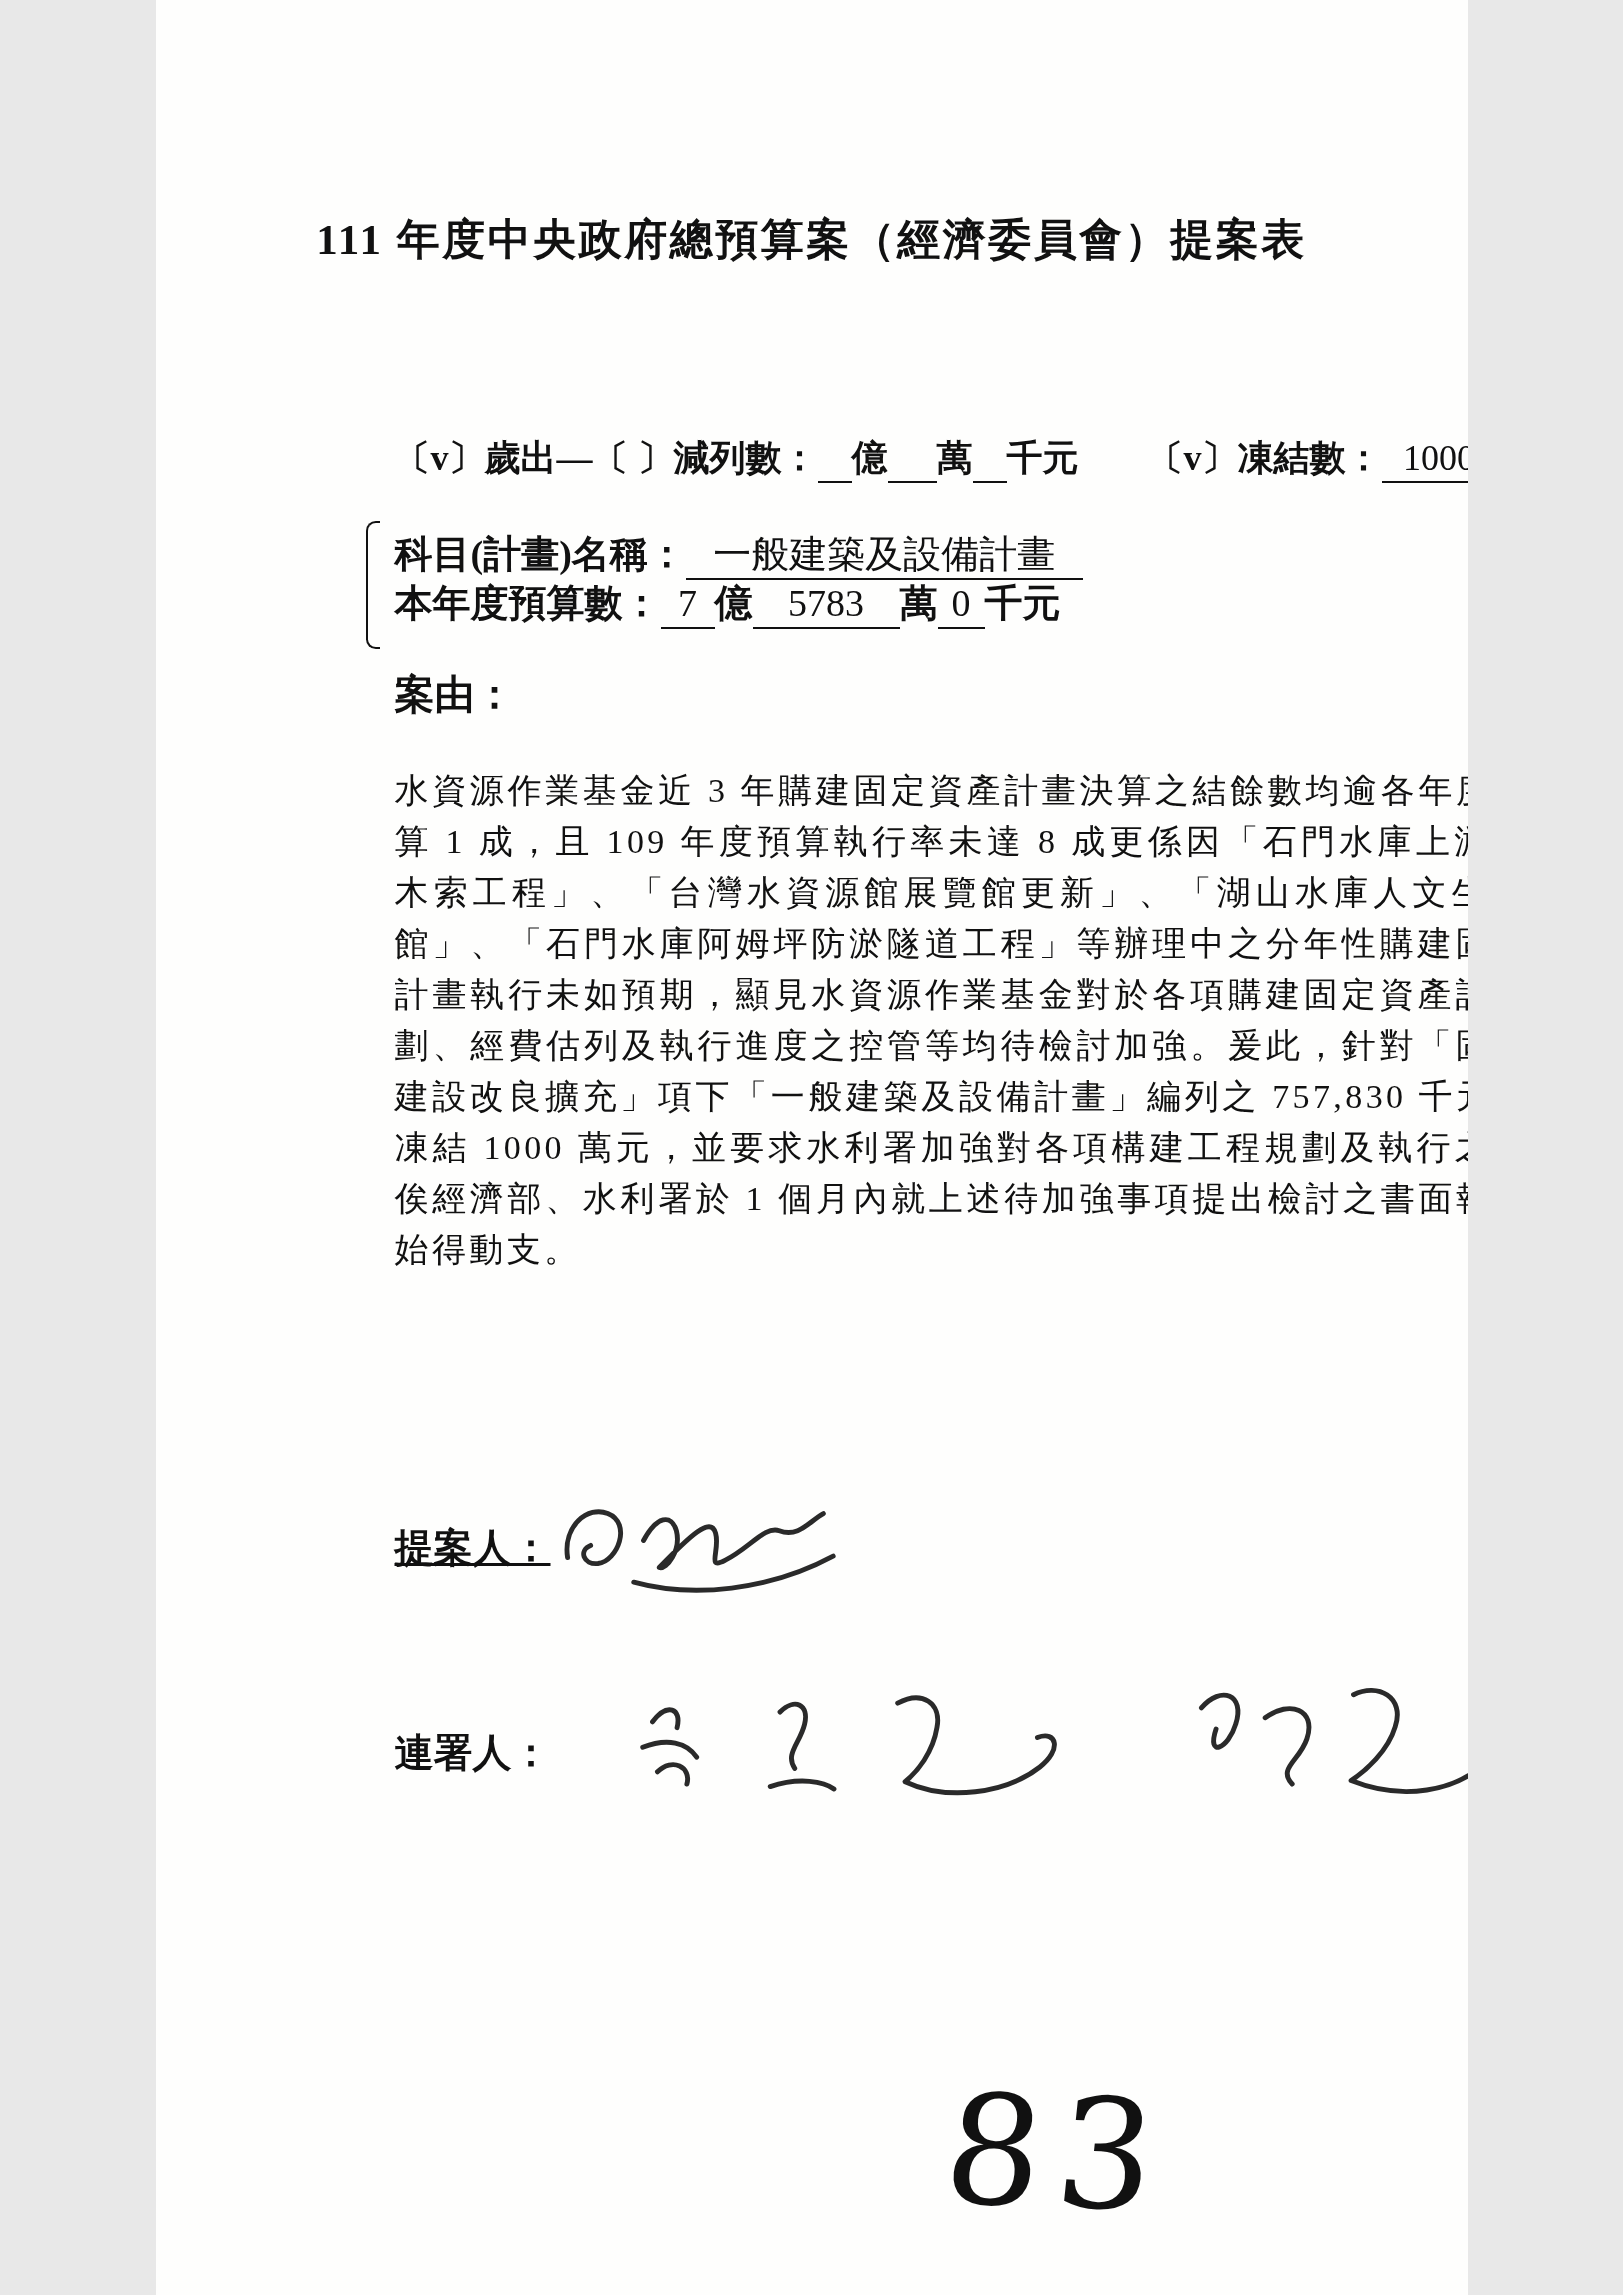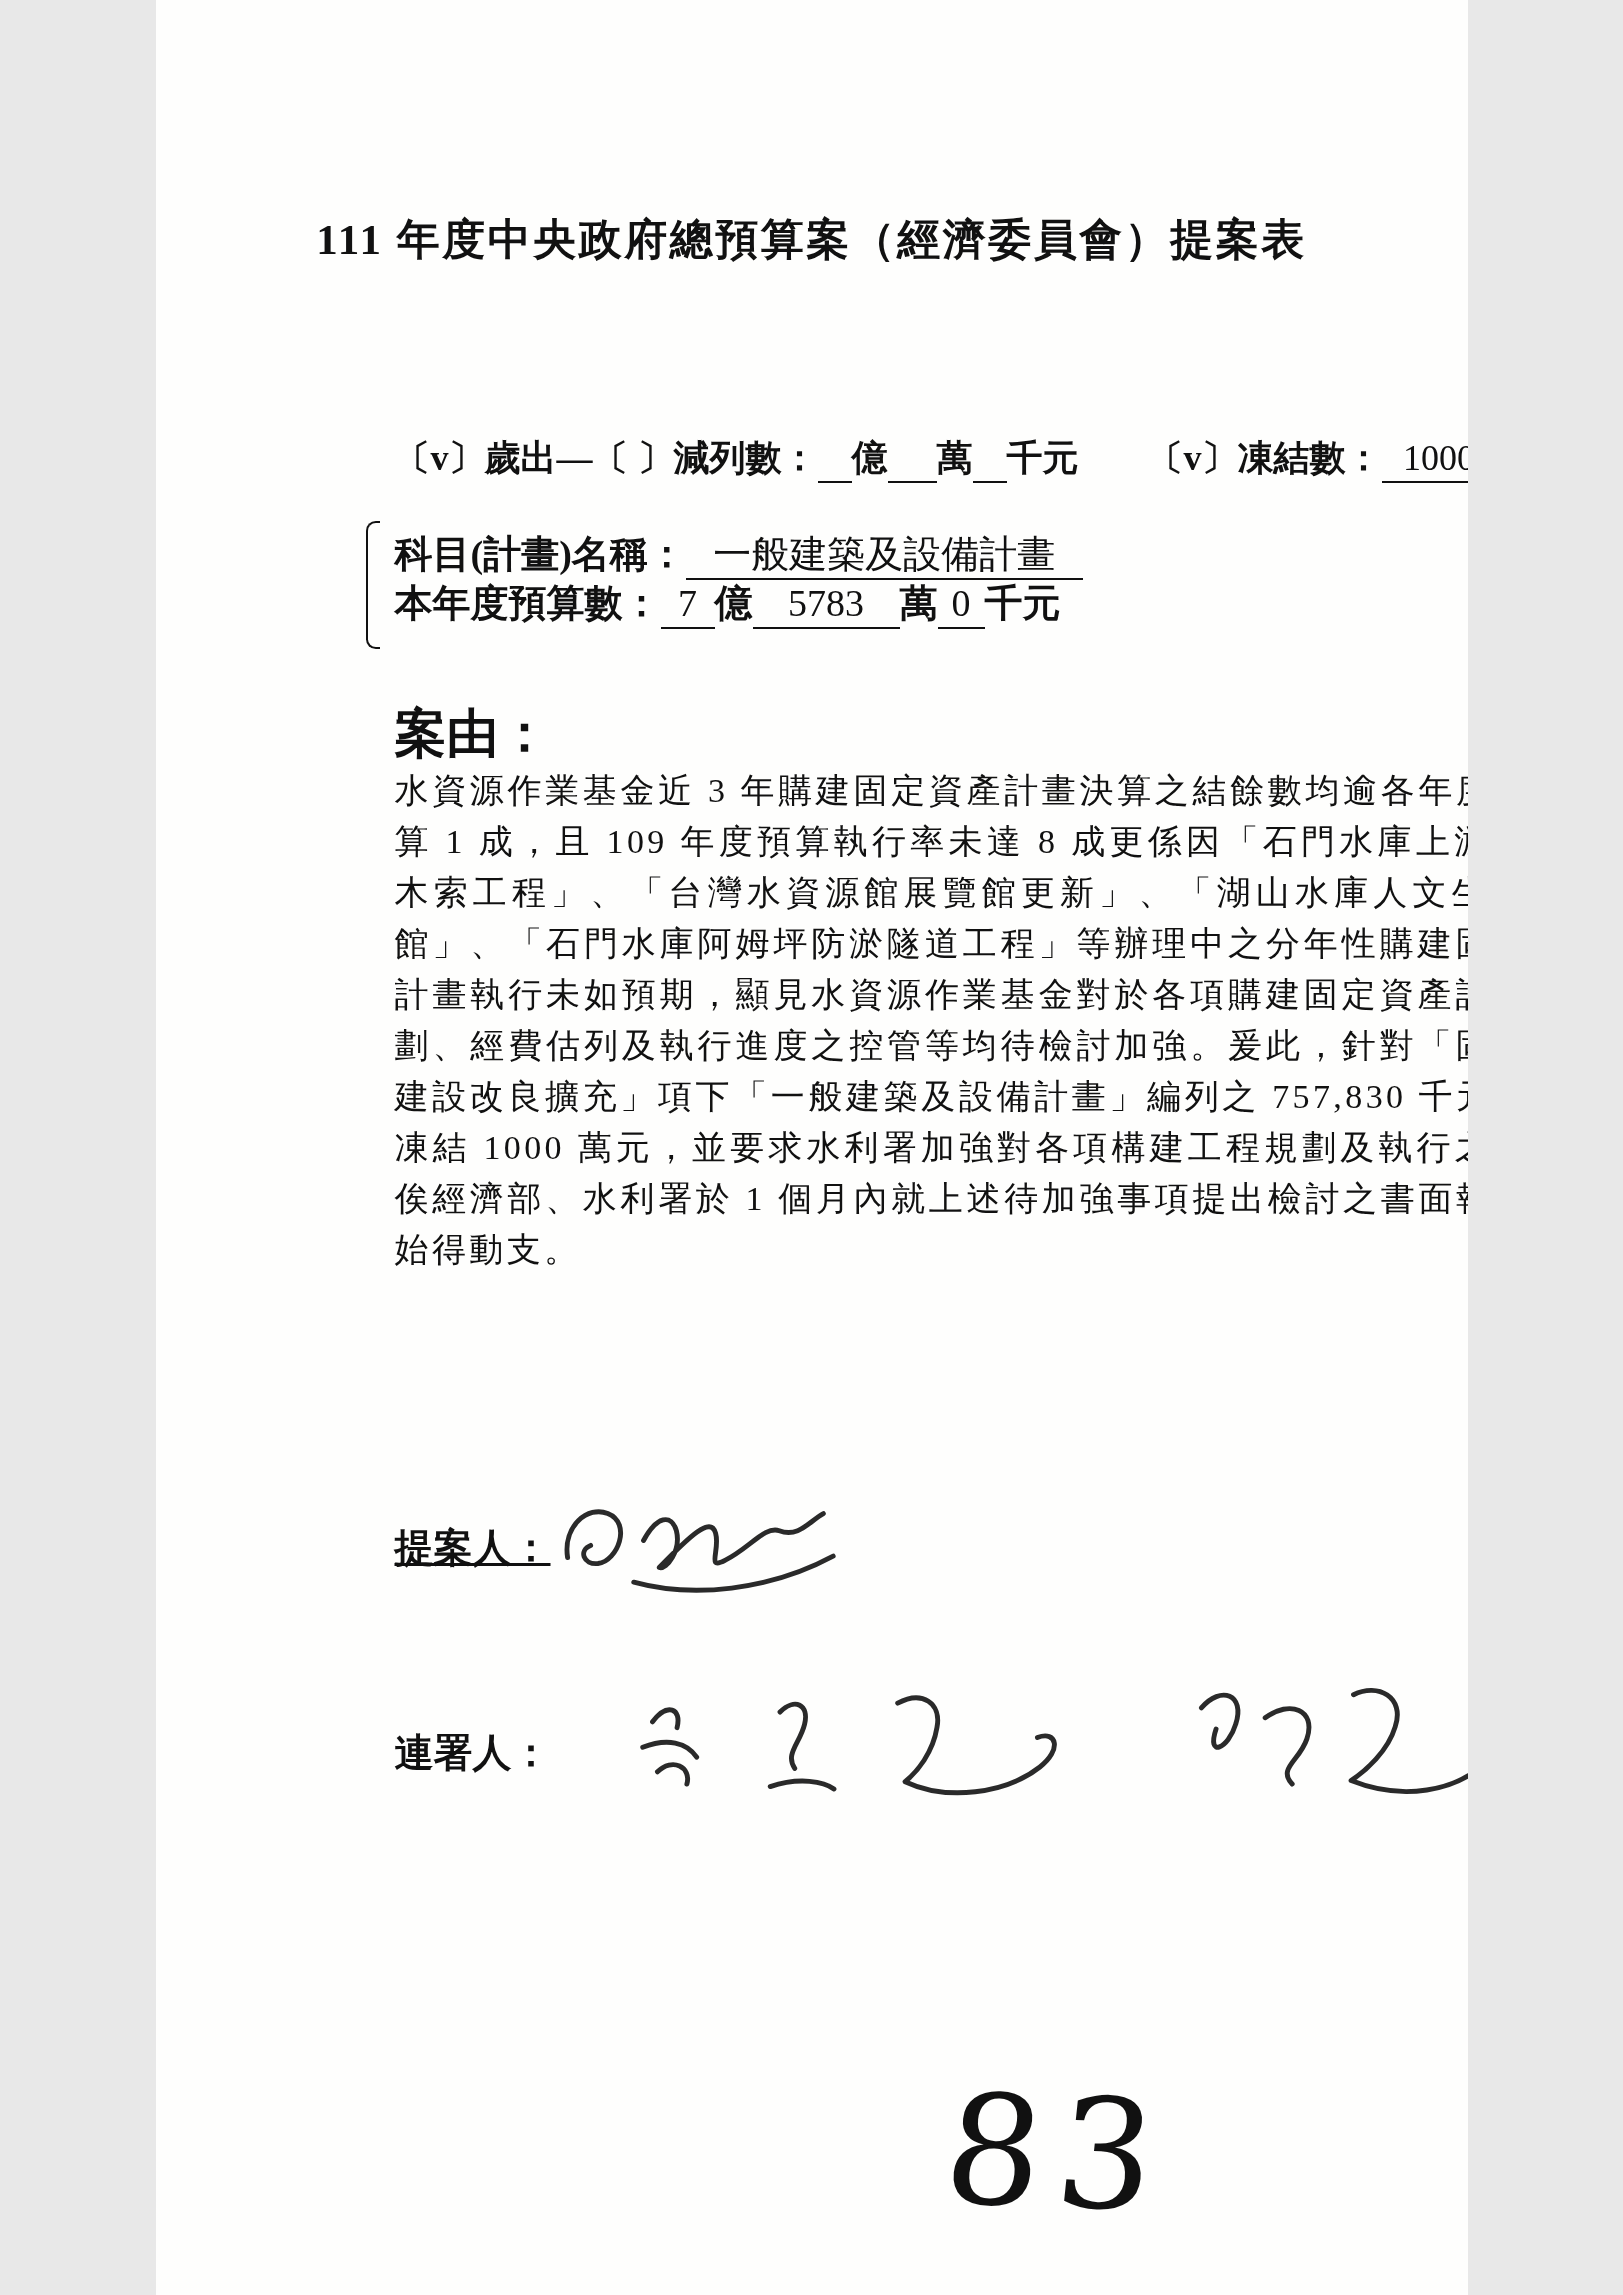--- a/index.html
+++ b/index.html
@@ -50,21 +50,21 @@
   .sec-bracket {
     position:absolute; top:521px; left:210px;
     width:12.8px; height:124px;
     border-left:2.9px solid #111;
     border-top:2.9px solid #111;
     border-bottom:2.9px solid #111;
     border-radius:9.8px 0 0 9.8px;
   }
   .l-subject { top:529px; }
   .l-budget  { top:578px; }
-  .l-case    { top:699px; font-size:52px; }
+  .l-case    { top:667px; font-size:40px; }
 
   .body-text {
     position:absolute; top:765px; left:239px; width:1212px;
     font-size:34px; line-height:51px; letter-spacing:3.4px;
     text-align:justify;
     margin:0;
   }
 
   .l-proposer { top:1521px; font-size:39px;text-decoration:underline; }
   .l-cosigner { top:1726px; font-size:39px; }

